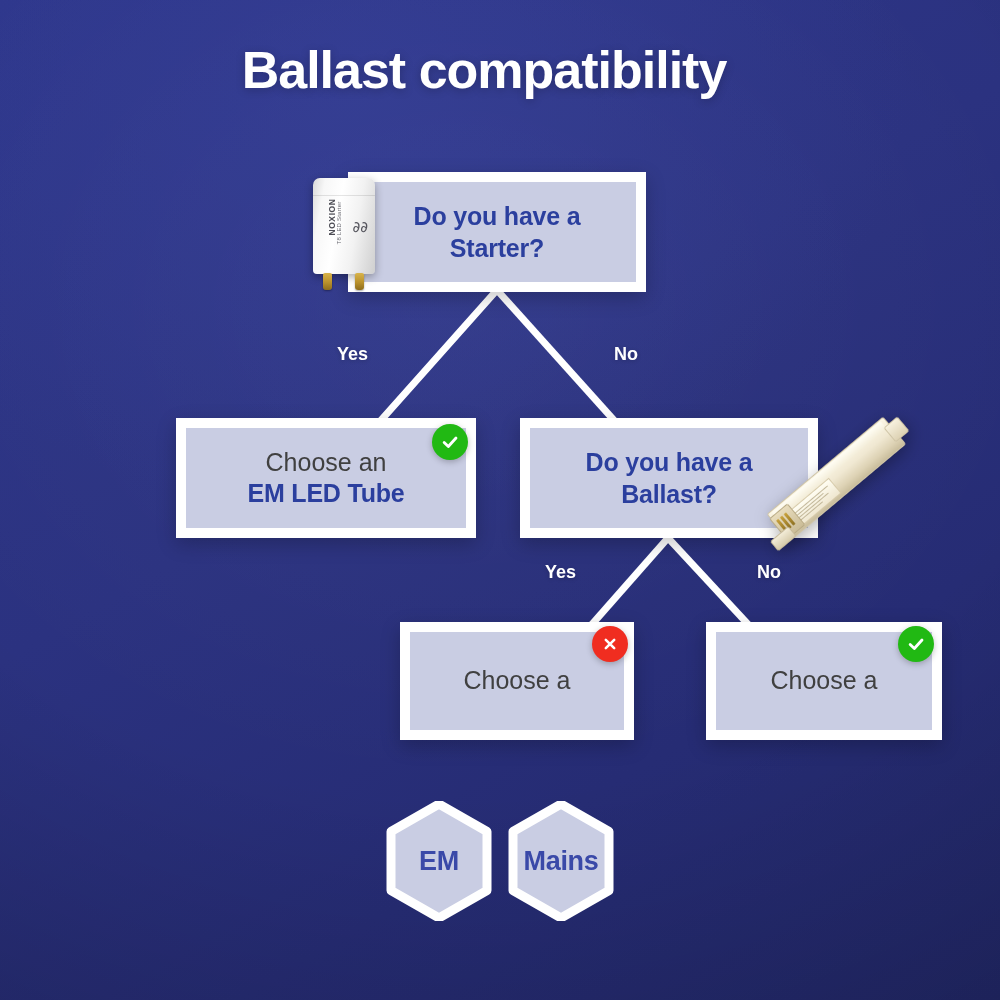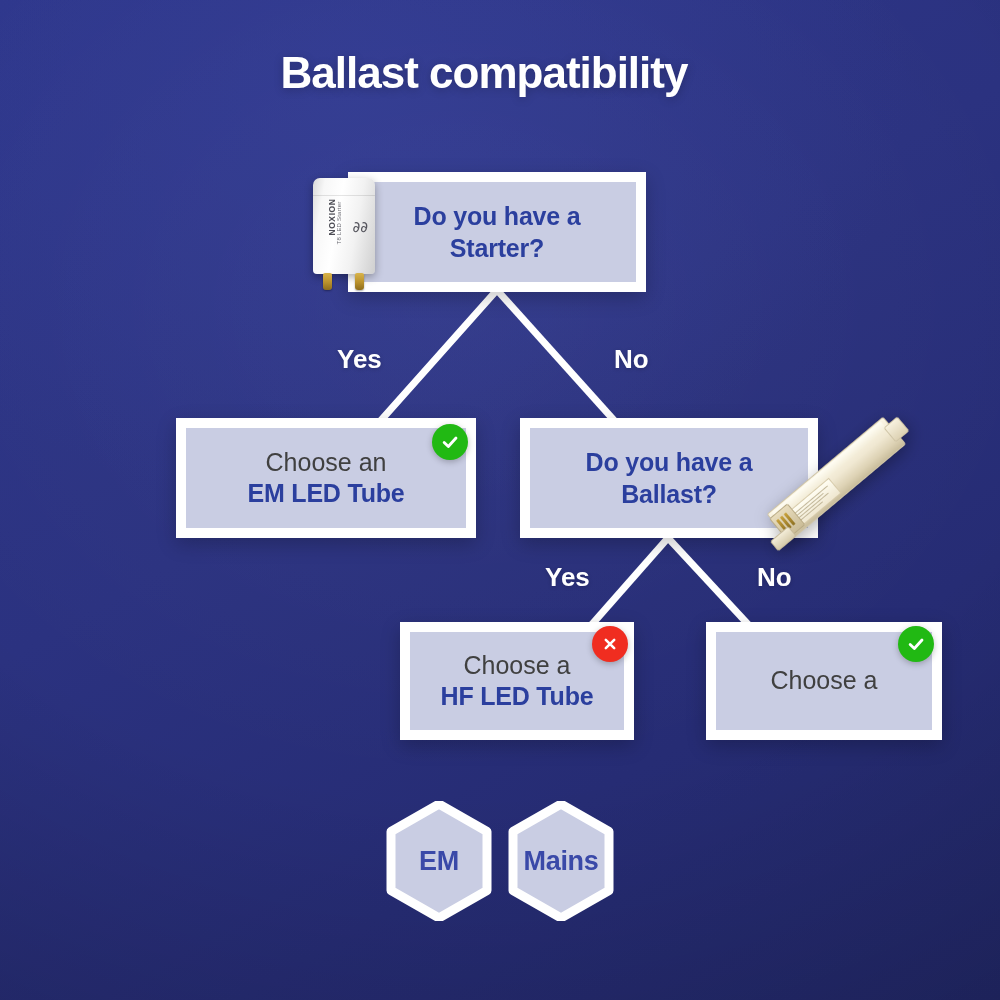--- a/index.html
+++ b/index.html
@@ -17,22 +17,22 @@
   
   #hexlayer{
     position:absolute;inset:0;opacity:.5;pointer-events:none;
   }
   #vignette{
     position:absolute;inset:0;pointer-events:none;
     background:radial-gradient(ellipse 1100px 900px at 45% 30%, rgba(255,255,255,.035) 0%, rgba(0,0,0,0) 55%, rgba(0,0,0,.18) 100%);
   }
 
   .title{
-    position:absolute;left:0;top:48px;width:968px;text-align:center;
-    color:#ffffff;font-weight:bold;font-size:44px;letter-spacing:-1px;
+    position:absolute;left:0;top:40px;width:968px;text-align:center;
+    color:#ffffff;font-weight:bold;font-size:52px;letter-spacing:-1px;
     text-shadow:0 2px 10px rgba(0,0,0,.22);
   }
 
   
   .lines{position:absolute;left:0;top:0;width:1000px;height:1000px;pointer-events:none;}
 
   
   .box{
     position:absolute;background:#ffffff;
     box-shadow:0 6px 18px rgba(0,0,0,.22);
@@ -60,21 +60,21 @@
     position:absolute;width:36px;height:36px;border-radius:50%;
     display:flex;align-items:center;justify-content:center;
     box-shadow:0 2px 6px rgba(0,0,0,.25);z-index:6;
   }
   .badge.ok{background:#21b913;}
   .badge.no{background:#f02d20;}
   .badge svg{display:block;}
 
   
   .branch{
-    position:absolute;color:#ffffff;font-weight:bold;font-size:26px;z-index:4;
+    position:absolute;color:#ffffff;font-weight:bold;font-size:18px;z-index:4;
     text-shadow:0 1px 4px rgba(0,0,0,.2);
   }
 
   
   .hexwrap{position:absolute;z-index:4;}
   .hexwrap .hlabel{
     position:absolute;left:0;top:0;width:100%;height:100%;
     display:flex;align-items:center;justify-content:center;
     color:#3a49a8;font-weight:bold;font-size:27px;letter-spacing:-.3px;
   }
@@ -261,21 +261,20 @@
       <div class="tab2"></div>
     </div>
   </div>
 
   <div class="branch" style="left:545px;top:562px;">Yes</div>
   <div class="branch" style="left:757px;top:562px;">No</div>
 
   <div class="box" style="left:400px;top:622px;width:234px;height:118px;">
     <div class="inner">
       <div class="rline-top">Choose a</div>
-      <div class="rline-bot">HF LED Tube</div>
       <div class="badge no" style="right:-4px;top:-6px;">
         <svg width="18" height="18" viewBox="0 0 24 24" aria-hidden="true">
           <path d="M6.4 6.4 L17.6 17.6 M17.6 6.4 L6.4 17.6" fill="none" stroke="#ffffff" stroke-width="3.4" stroke-linecap="round"></path>
         </svg>
       </div>
     </div>
   </div>
 
   <div class="box" style="left:706px;top:622px;width:236px;height:118px;">
     <div class="inner">

